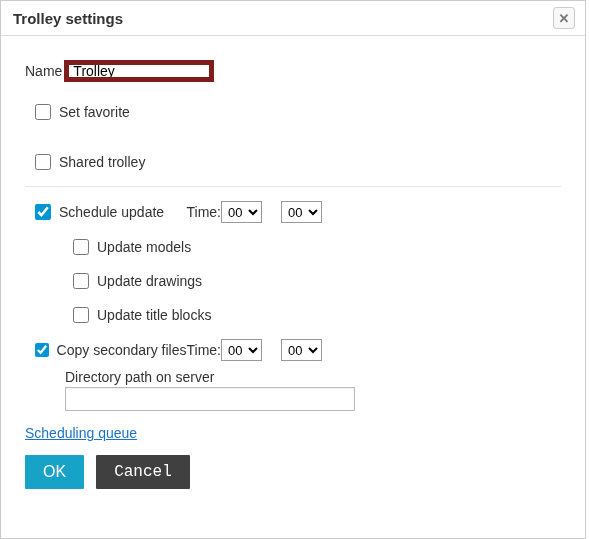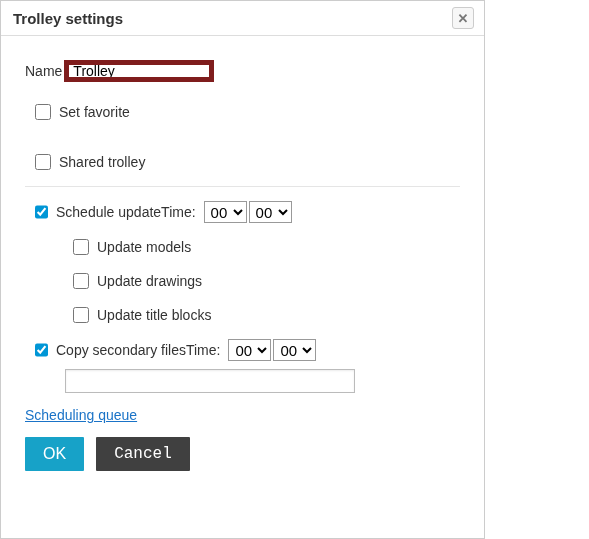--- a/index.html
+++ b/index.html
@@ -4,21 +4,21 @@
 <style>
   * { box-sizing: border-box; }
   body {
     margin: 0;
     font-family: "Segoe UI", Tahoma, sans-serif;
     font-size: 14px;
     color: #333;
     background: #fff;
   }
   .dialog {
-    width: 485px;
+    width: 586px;
     height: 539px;
     border: 1px solid #ccc;
     background: #fff;
     position: relative;
   }
   .dialog-header {
     display: flex;
     align-items: center;
     justify-content: space-between;
     border-bottom: 1px solid #ddd;
@@ -82,27 +82,27 @@
     align-items: center;
     margin: 8px 0 8px 10px;
   }
   .sched-label { flex: 0 0 auto; }
   .time-block {
     display: flex;
     align-items: center;
     margin-left: auto;
     padding-right: 220px;
   }
-  .time-label { margin-right: 8px; }
+  .time-label { margin-right: 0; }
   select.time-sel {
     border: 1px solid #999;
     height: 22px;
-    font-size: 15px;
-    background: #fff;
-    margin-right: 2px;
+    font-size: 13px;
+    background: #fff;
+    margin-right: 19px;
     padding: 0 2px;
   }
   .sub-label {
     display: block;
     margin: 4px 0 2px 40px;
     font-size: 14px;
   }
   .path-wrap { margin: 0 0 8px 40px; }
   .link {
     color: #1a73c7;
@@ -184,20 +184,21 @@
     <div class="sched-row" style="margin-top:16px;">
       <input type="checkbox" class="chk" checked="" style="">
       <span class="sched-label">Copy secondary files</span>
       <div class="time-block">
         <span class="time-label">Time:</span>
         <select class="time-sel"><option>00</option></select>
         <select class="time-sel"><option>00</option></select>
       </div>
     </div>
 
+    <span class="sub-label">Directory path on server</span>
     <div class="path-wrap">
       <input type="text" class="text-input path-input" value="" style="">
     </div>
 
     <a class="link">Scheduling queue</a>
 
     <div class="buttons">
       <button class="btn">OK</button>
       <button class="btn cancel">Cancel</button>
     </div>

